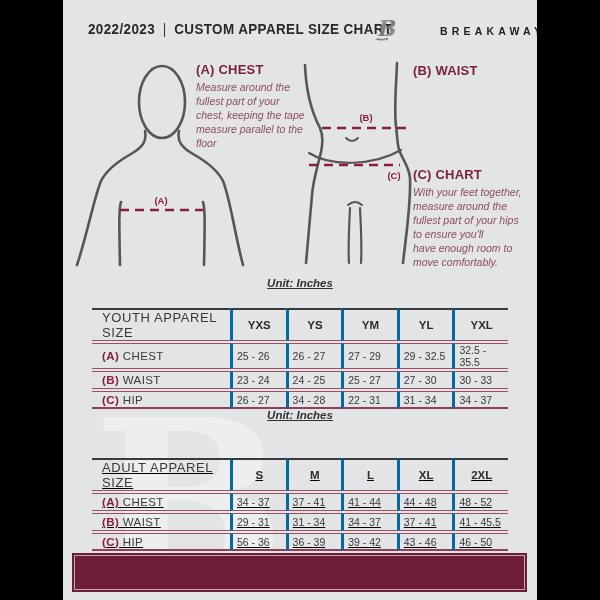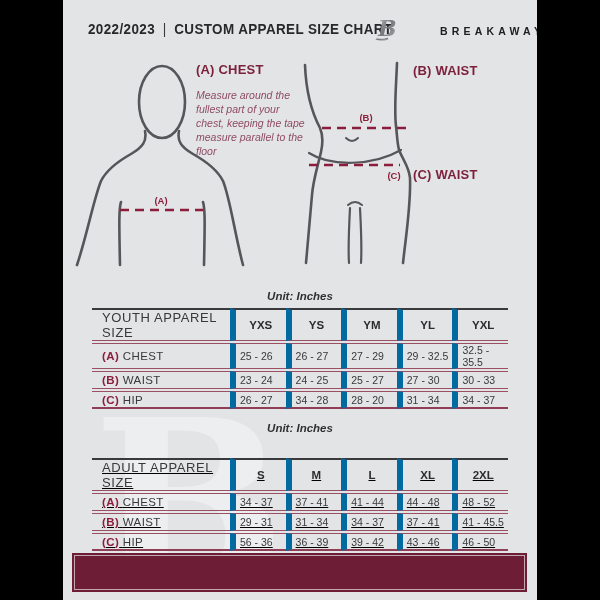--- a/index.html
+++ b/index.html
@@ -19,46 +19,46 @@
              color:#28282a;letter-spacing:.4px;transform:scaleX(.96);transform-origin:left top;
              white-space:nowrap;}
   .doc-title .sep{margin:0 8px;font-weight:normal;color:#3a3a3c;}
   .brand{position:absolute;left:309px;top:15px;display:flex;align-items:center;gap:7px;}
   .brand-name{font-size:10.5px;font-weight:bold;letter-spacing:4.2px;color:#202022;margin-left:34px;}
 
   
   .fig-svg{position:absolute;left:0;top:55px;}
   .guide{position:absolute;z-index:2;}
   .guide h3{margin:0;font-size:13px;font-weight:bold;color:#7b1f3a;letter-spacing:.2px;}
-  .guide p{margin:12px 0 0 0;font-size:10.5px;font-style:italic;color:#8e4b62;
+  .guide p{margin:4px 0 0 0;font-size:10.5px;font-style:italic;color:#8e4b62;
            line-height:1.33;white-space:pre-line;}
   .guide-chest{left:133px;top:62px;width:110px;}
   .guide-waist{left:350px;top:63px;width:106px;}
   .guide-hips{left:350px;top:167px;width:112px;}
 
   
   .sect-head{position:absolute;left:0;width:474px;text-align:center;}
   .sect-title{font-size:12.5px;font-weight:bold;color:#28282a;letter-spacing:.3px;}
-  .sect-unit{font-size:11.5px;font-style:italic;font-weight:bold;color:#303032;margin-top:14px;}
+  .sect-unit{font-size:11.5px;font-style:italic;font-weight:bold;color:#303032;margin-top:1px;text-decoration:underline;}
   .y-head{top:276px;} .a-head{top:408px;}
 
   table.size{position:absolute;left:29px;width:416px;table-layout:fixed;
              border-collapse:separate;border-spacing:0 2px;}
   .y-table{top:306px;} .a-table{top:456px;text-decoration:underline;}
   table.size col.c0{width:138px;}
   table.size th,table.size td{padding:0 4px;font-weight:normal;}
   table.size thead th{height:21px;border-top:2px solid #3a3a3c;border-bottom:1px solid #9c4e63;
                       font-size:11.5px;color:#2c2c2e;}
   table.size thead th.lbl{font-size:13px;letter-spacing:.6px;text-align:left;padding-left:10px;color:#39393b;}
   table.size thead th.sz{font-weight:bold;text-align:center;}
   table.size td{height:18px;border-top:1px solid #9c4e63;border-bottom:1px solid #9c4e63;
                 font-size:10.5px;color:#39393b;text-align:left;}
   table.size td.lbl{text-align:left;padding-left:10px;font-size:11.5px;letter-spacing:.4px;}
   table.size td.lbl .pfx{font-weight:bold;color:#8b1e3c;}
-  table.size th+th, table.size td+td{border-left:6px solid #0369a1;}
+  table.size th+th, table.size td+td{border-left:3px solid #0369a1;}
   table.size tr.last td{border-bottom:2px solid #8f3e56;}
 
   
   .footer-bar{position:absolute;left:9px;top:553px;width:455px;height:39px;background:#6e1d36;z-index:3;
               box-shadow:inset 0 0 0 2px #6e1d36, inset 0 0 0 3px rgba(240,240,243,.65);}
 </style>
 </head>
 <body>
 
 <div class="canvas">
@@ -119,21 +119,23 @@
       </svg>
 
       <div class="guide guide-chest">
         <h3>(A) CHEST</h3>
         <p>Measure around the fullest part of your chest, keeping the tape measure parallel to the floor</p>
       </div>
       <div class="guide guide-waist">
         <h3>(B) WAIST</h3>
       </div>
       <div class="guide guide-hips">
-        <h3>(C) WAIST</h3>
+        <h3>(C) CHART</h3>
+        <p>With your feet together, measure around the fullest part of your hips to ensure you'll
+have enough room to move comfortably.</p>
       </div>
 
       <div class="sect-head y-head">
         <div class="sect-unit">Unit: Inches</div>
       </div>
       <table class="size y-table">
         <colgroup>
             <col class="c0">
             <col>
             <col>
@@ -165,21 +167,21 @@
             <td>23 - 24</td>
             <td>24 - 25</td>
             <td>25 - 27</td>
             <td>27 - 30</td>
             <td>30 - 33</td>
           </tr>
           <tr class="last">
             <td class="lbl"><span class="pfx">(C)</span> <span>HIP</span></td>
             <td>26 - 27</td>
             <td>34 - 28</td>
-            <td>28 - 20</td>
+            <td>22 - 31</td>
             <td>31 - 34</td>
             <td>34 - 37</td>
           </tr>
         </tbody>
       </table>
 
       <div class="sect-head a-head">
         <div class="sect-unit">Unit: Inches</div>
       </div>
       <table class="size a-table">

